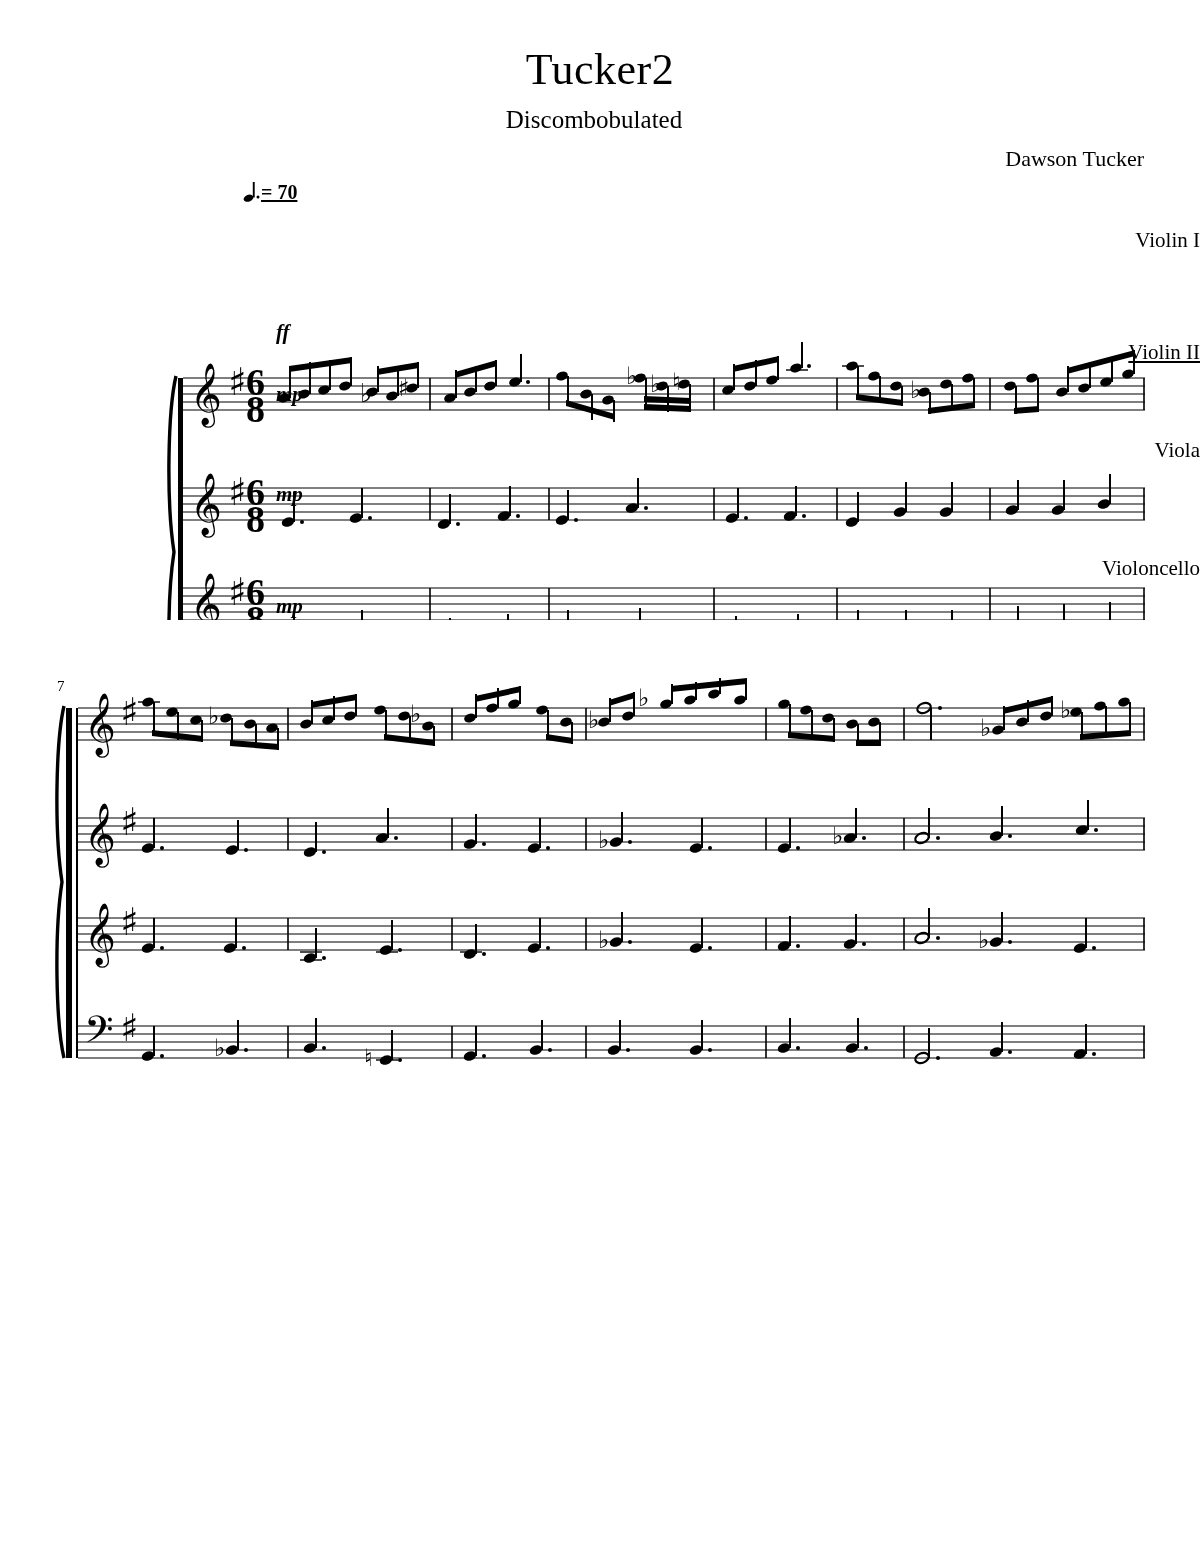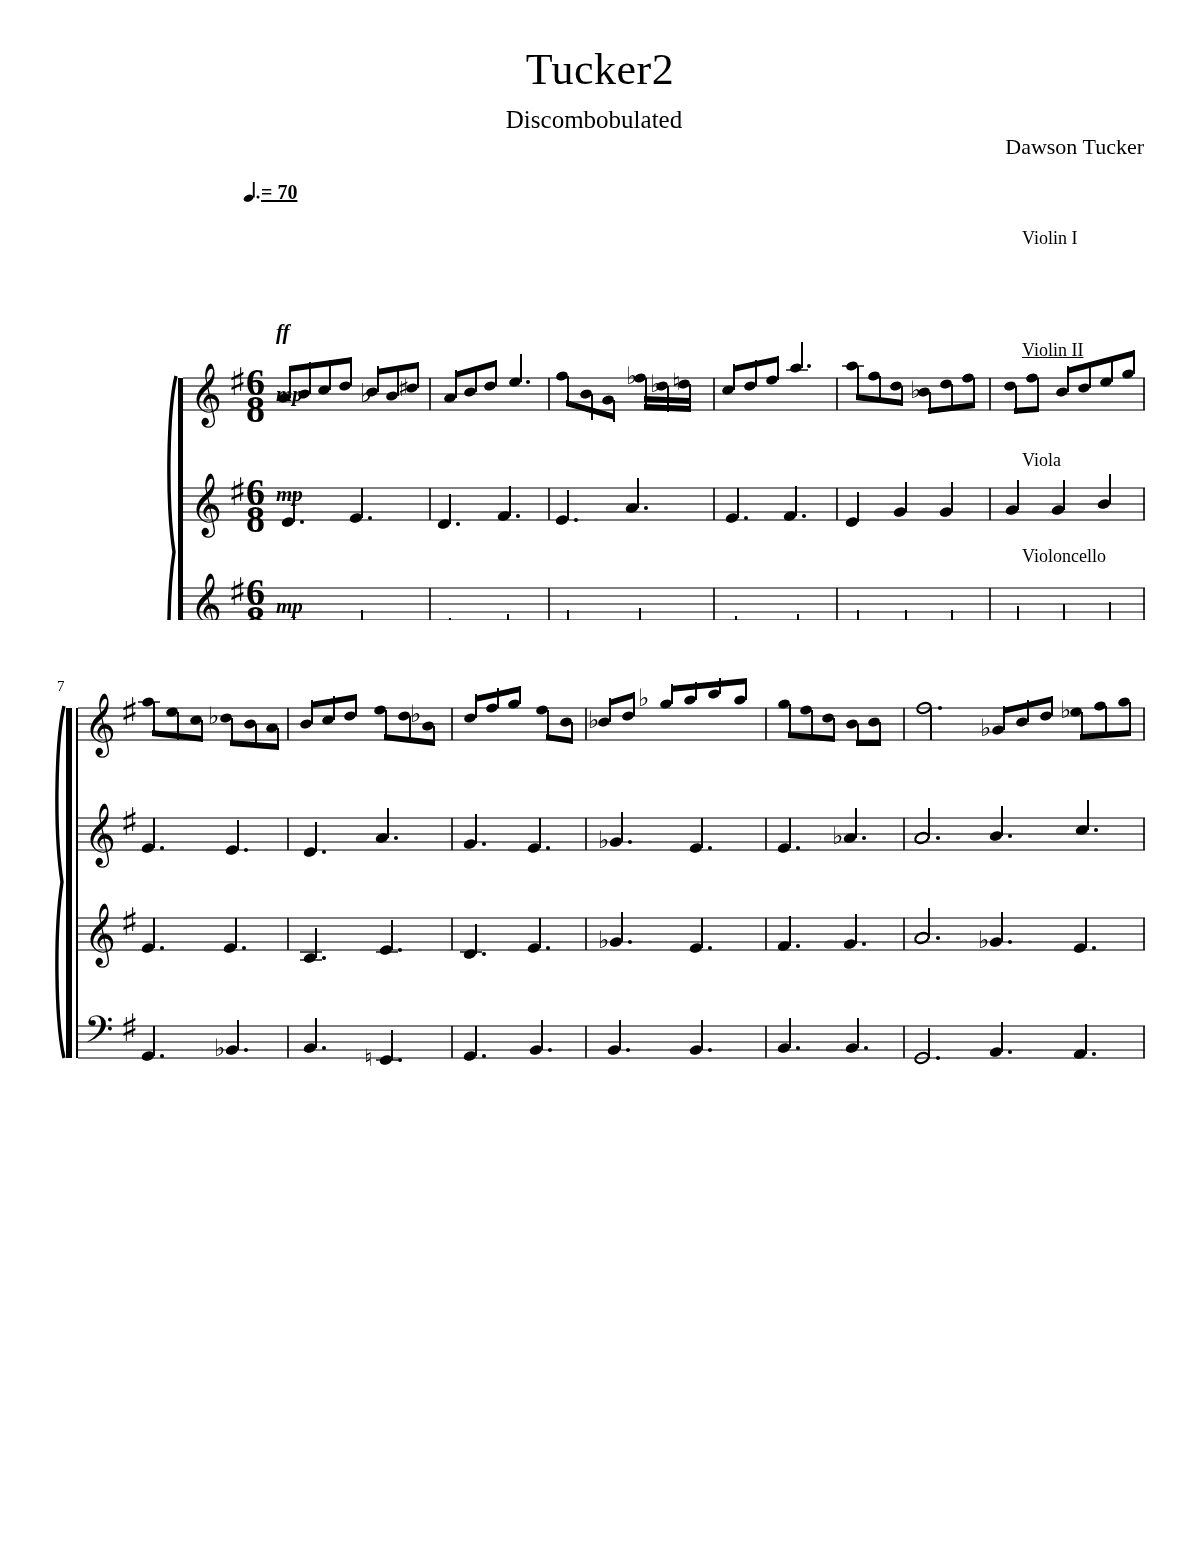--- a/index.html
+++ b/index.html
@@ -34,36 +34,37 @@
   .subtitle {
     position: absolute;
     top: 106px;
     left: 0;
     width: 1188px;
     text-align: center;
     font-size: 25px;
   }
   .composer {
     position: absolute;
-    top: 134px;
+    top: 146px;
     right: 56px;
     font-size: 22px;
   }
 
   
   .system {
     position: absolute;
   }
   #system-1 { left: 0; top: 170px; width: 1200px; height: 450px; }
   #system-2 { left: 0; top: 660px; width: 1200px; height: 450px; }
 
   .instrument-label {
     position: absolute;
     right: 0;
-    font-size: 18px;
+    text-align: right;
+    font-size: 21px;
     white-space: nowrap;
   }
 
   .tempo {
     position: absolute;
     font-size: 20px;
     font-weight: bold;
     font-family: "Liberation Serif", serif;
     white-space: nowrap;
   }
@@ -88,22 +89,22 @@
 <div class="page">
 
   <div class="title">Tucker2</div>
   <div class="subtitle">Discombobulated</div>
   <div class="composer">Dawson Tucker</div>
 
   <div class="system" id="system-1">
 
     <div class="instrument-label" style="top:58px; width:178px;">Violin I</div>
     <div class="instrument-label" style="top:170px; width:178px;text-decoration:underline;">Violin II</div>
-    <div class="instrument-label" style="top:280px; width:178px;">Viola</div>
-    <div class="instrument-label" style="top:376px; width:178px;">Violoncello</div>
+    <div class="instrument-label" style="top:268px; width:178px;">Viola</div>
+    <div class="instrument-label" style="top:386px; width:178px;">Violoncello</div>
 
     <div class="tempo" style="left:243px; top:11px;text-decoration:underline;">
       <svg width="18" height="22" viewBox="0 0 18 22" style="display:inline-block;vertical-align:-4px">
         <ellipse cx="5.5" cy="17.2" rx="5" ry="3.4" fill="#000" transform="rotate(-20 5.5 17.2)"></ellipse>
         <rect x="9.8" y="1" width="1.9" height="15.5" fill="#000"></rect>
         <circle cx="15" cy="16" r="1.5" fill="#000"></circle>
       </svg><span>= 70</span>
     </div>
 
     <div class="dyn" style="left:276px; top:110px;margin-top:40px;">ff</div>

